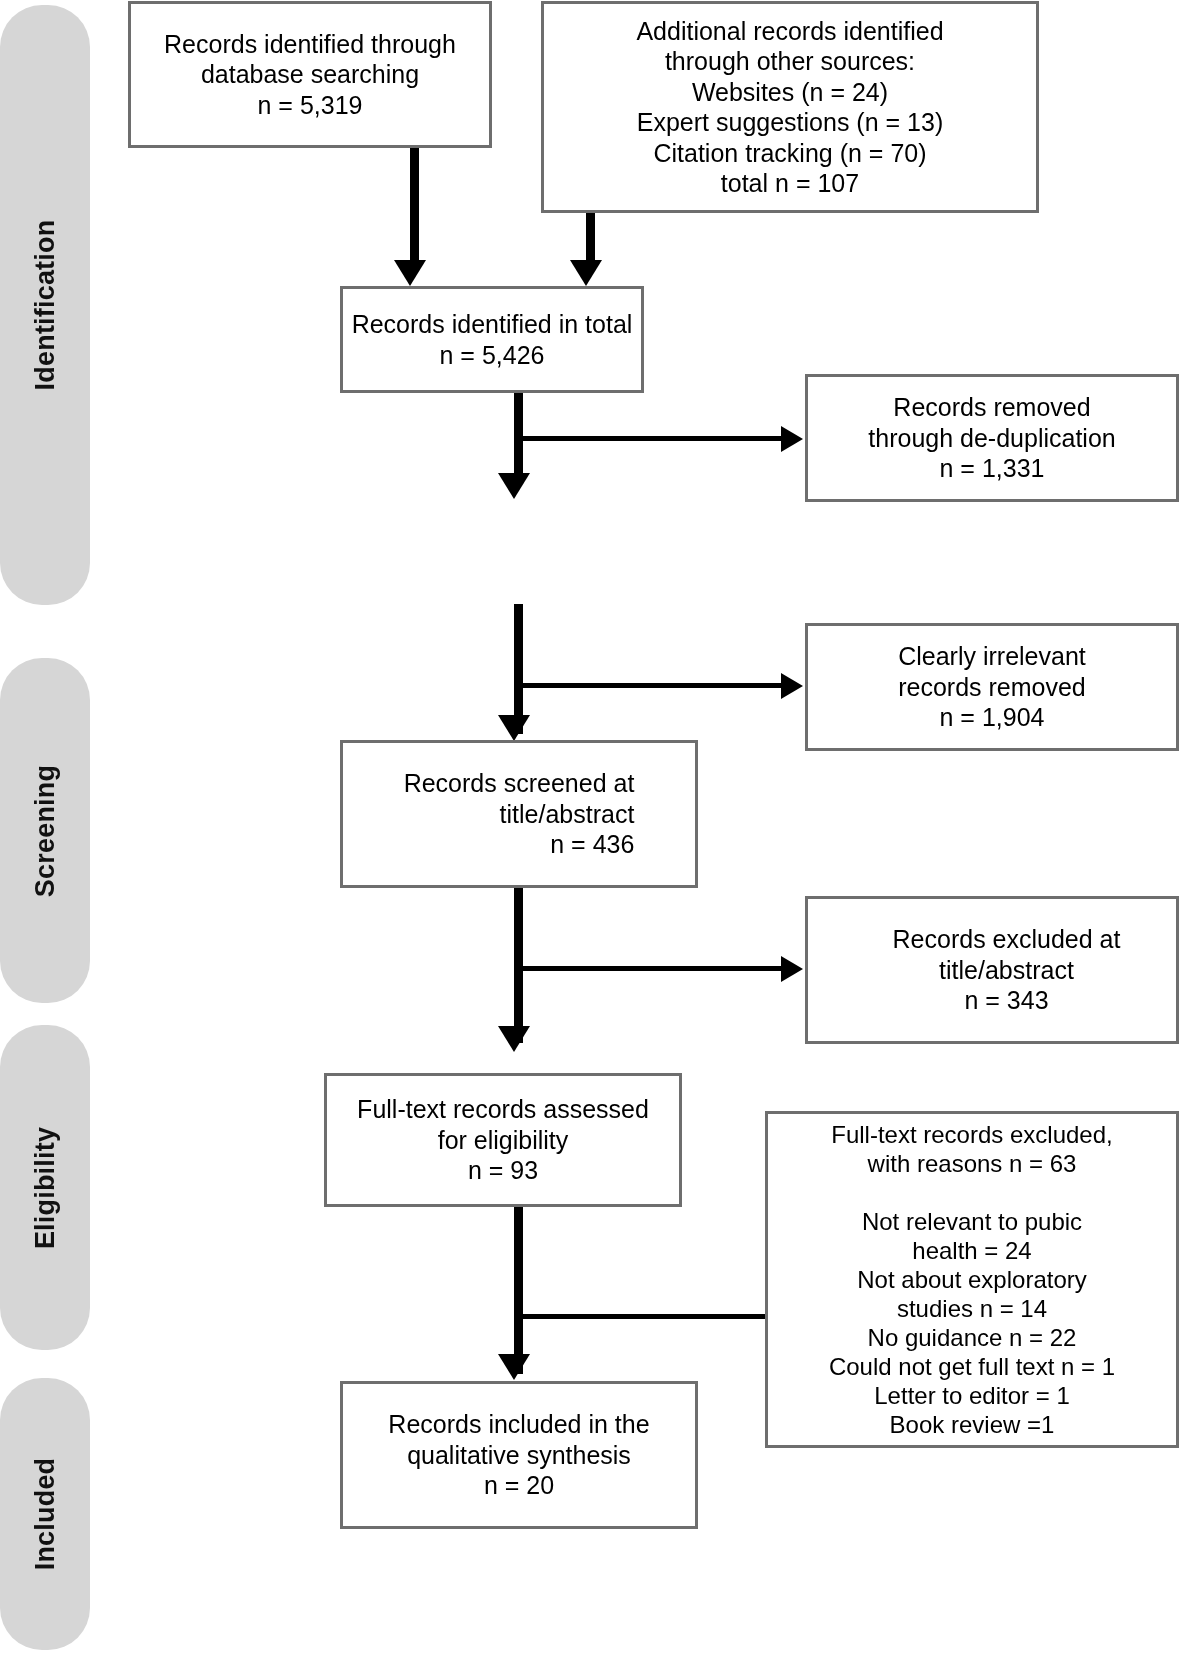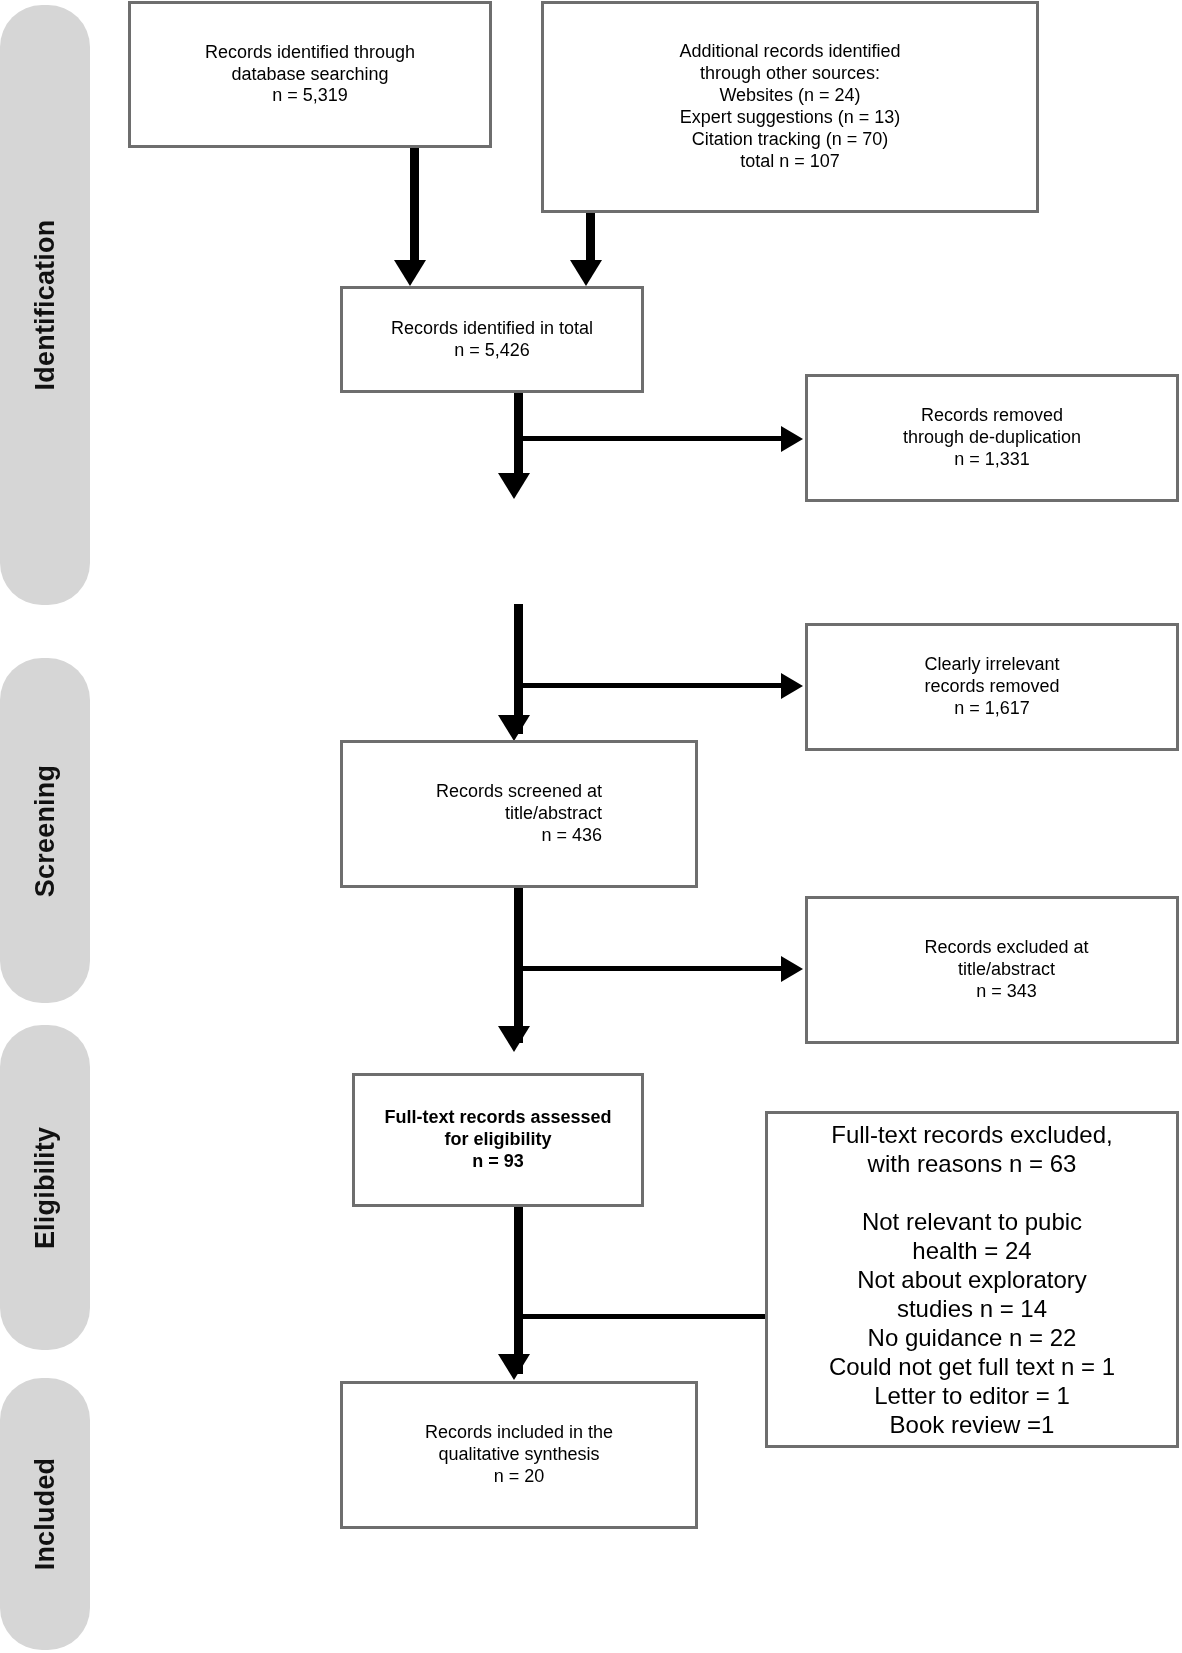--- a/index.html
+++ b/index.html
@@ -44,21 +44,21 @@
     box-sizing: border-box;
     border: 3px solid #6e6e6e;
     background: #ffffff;
     display: flex;
     align-items: center;
     justify-content: center;
     text-align: center;
     padding: 4px 8px;
   }
   .flow-box .box-text {
-    font-size: 18px;
+    font-size: 25px;
     line-height: 1.22;
     color: #000000;
     white-space: pre-line;
   }
   .flow-box.tall .box-text {
     font-size: 24px;
     line-height: 1.21;
   }
 
   
@@ -150,41 +150,41 @@
 
 
   <div class="vline" style="left:514px; top:604px; height:130px;"></div>
   <div class="arrow-down" style="left:498px; top:715px;"></div>
   <div class="hline" style="left:514px; top:683px; width:269px;"></div>
   <div class="arrow-right" style="left:781px; top:673px;"></div>
 
   <div class="flow-box" style="left:805px; top:623px; width:374px; height:128px;">
     <span class="box-text">Clearly irrelevant
 records removed
-n = 1,617</span>
+n = 1,904</span>
   </div>
 
   <div class="flow-box" style="left:340px; top:740px; width:358px; height:148px;text-align:right;">
     <span class="box-text">Records screened at
 title/abstract
 n = 436</span>
   </div>
 
   <div class="vline" style="left:514px; top:888px; height:155px;"></div>
   <div class="arrow-down" style="left:498px; top:1026px;"></div>
   <div class="hline" style="left:514px; top:966px; width:269px;"></div>
   <div class="arrow-right" style="left:781px; top:956px;"></div>
 
   <div class="flow-box" style="left:805px; top:896px; width:374px; height:148px;padding-left:37px;">
     <span class="box-text">Records excluded at
 title/abstract
 n = 343</span>
   </div>
 
-  <div class="flow-box" style="left:352px; top:1073px; width:292px; height:134px;font-weight:bold;">
+  <div class="flow-box" style="left:324px; top:1073px; width:358px; height:134px;">
     <span class="box-text">Full-text records assessed
 for eligibility
 n = 93</span>
   </div>
 
   <div class="vline" style="left:514px; top:1207px; height:167px;"></div>
   <div class="arrow-down" style="left:498px; top:1354px;"></div>
   <div class="hline" style="left:514px; top:1314px; width:269px;"></div>
   <div class="arrow-right" style="left:781px; top:1304px;"></div>
 

